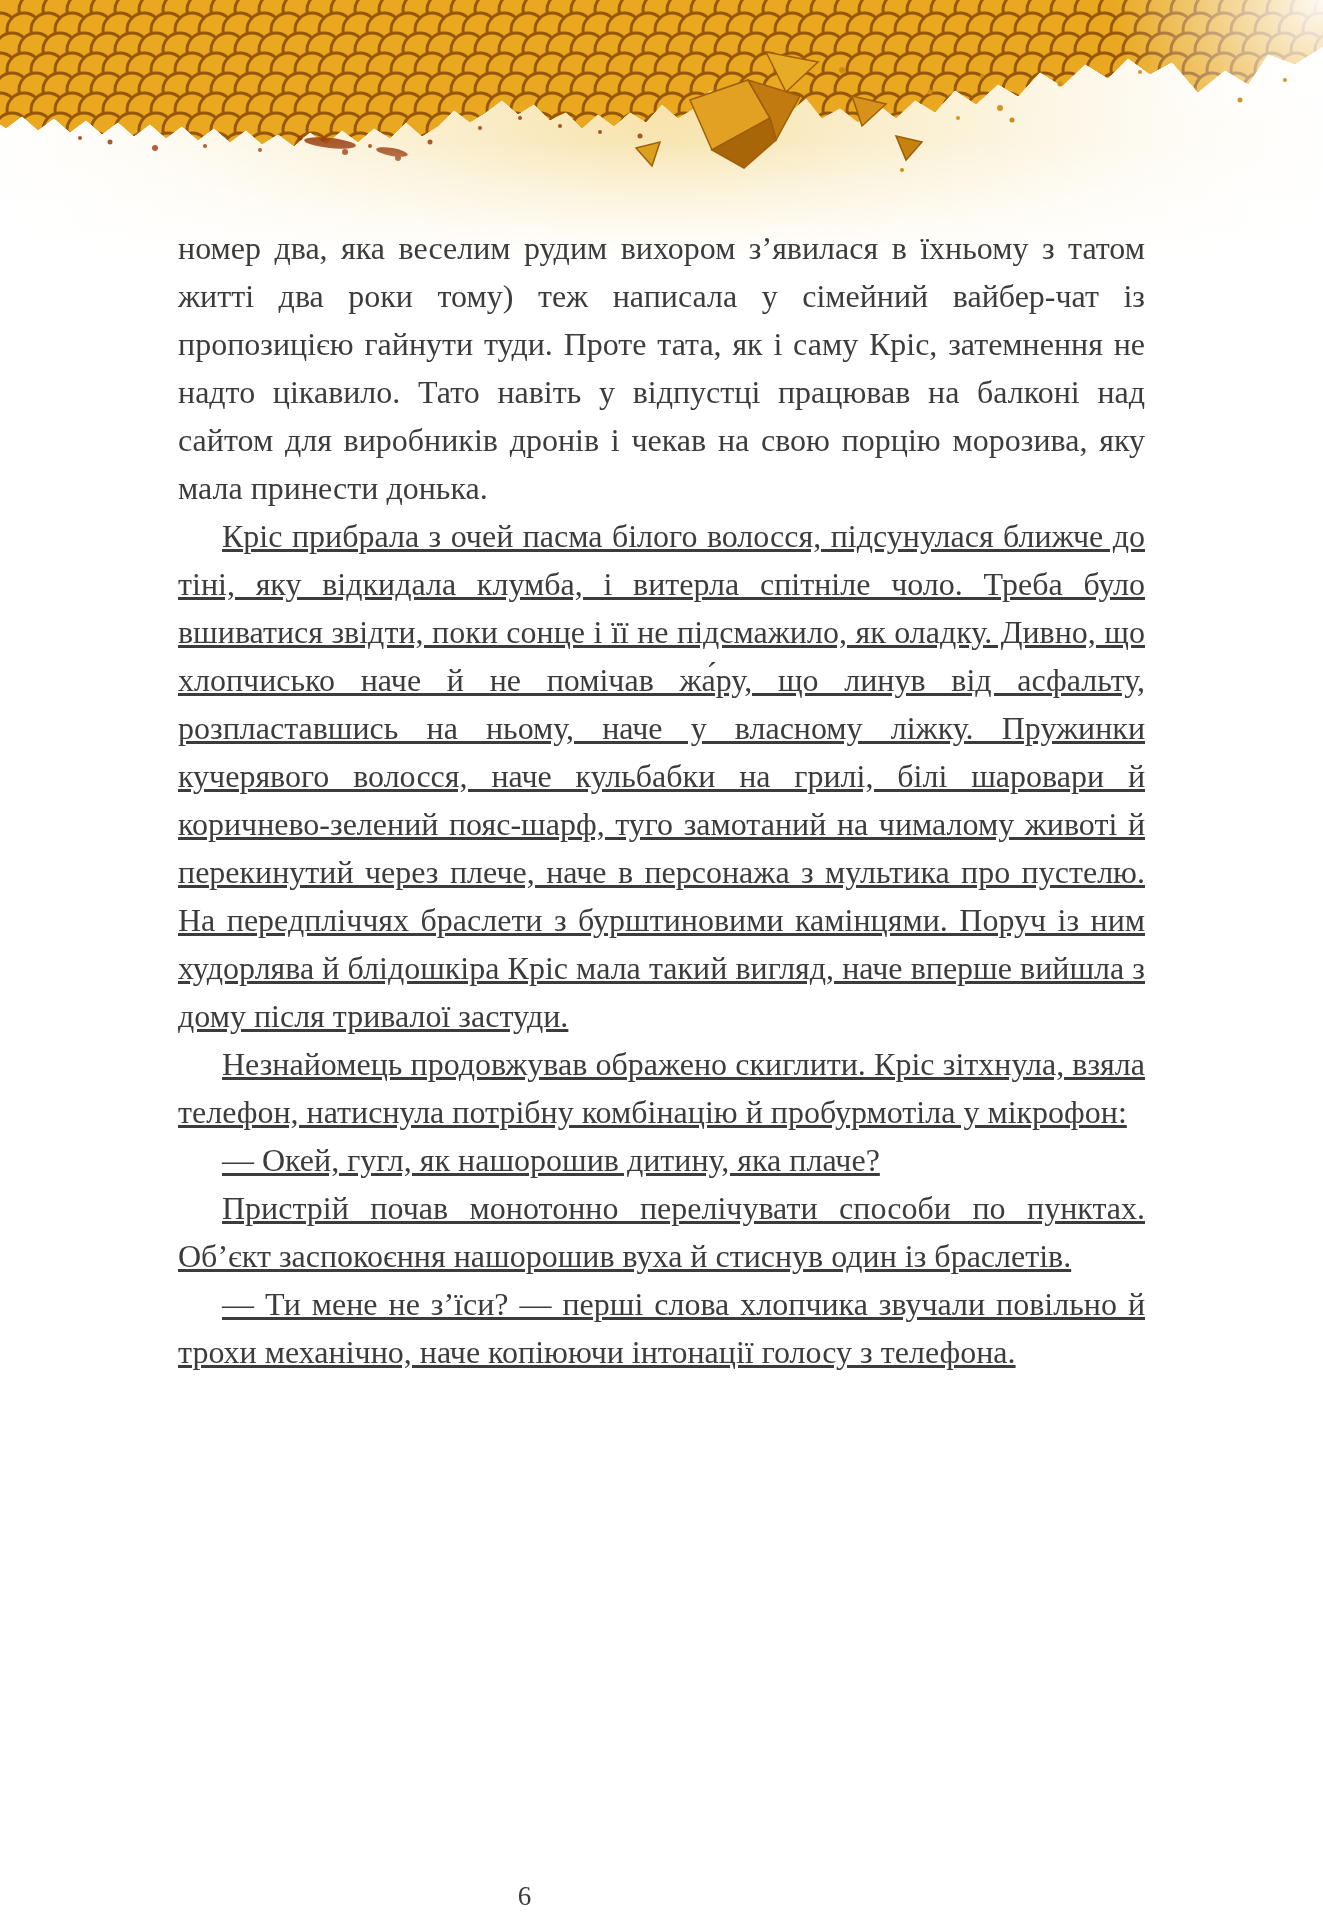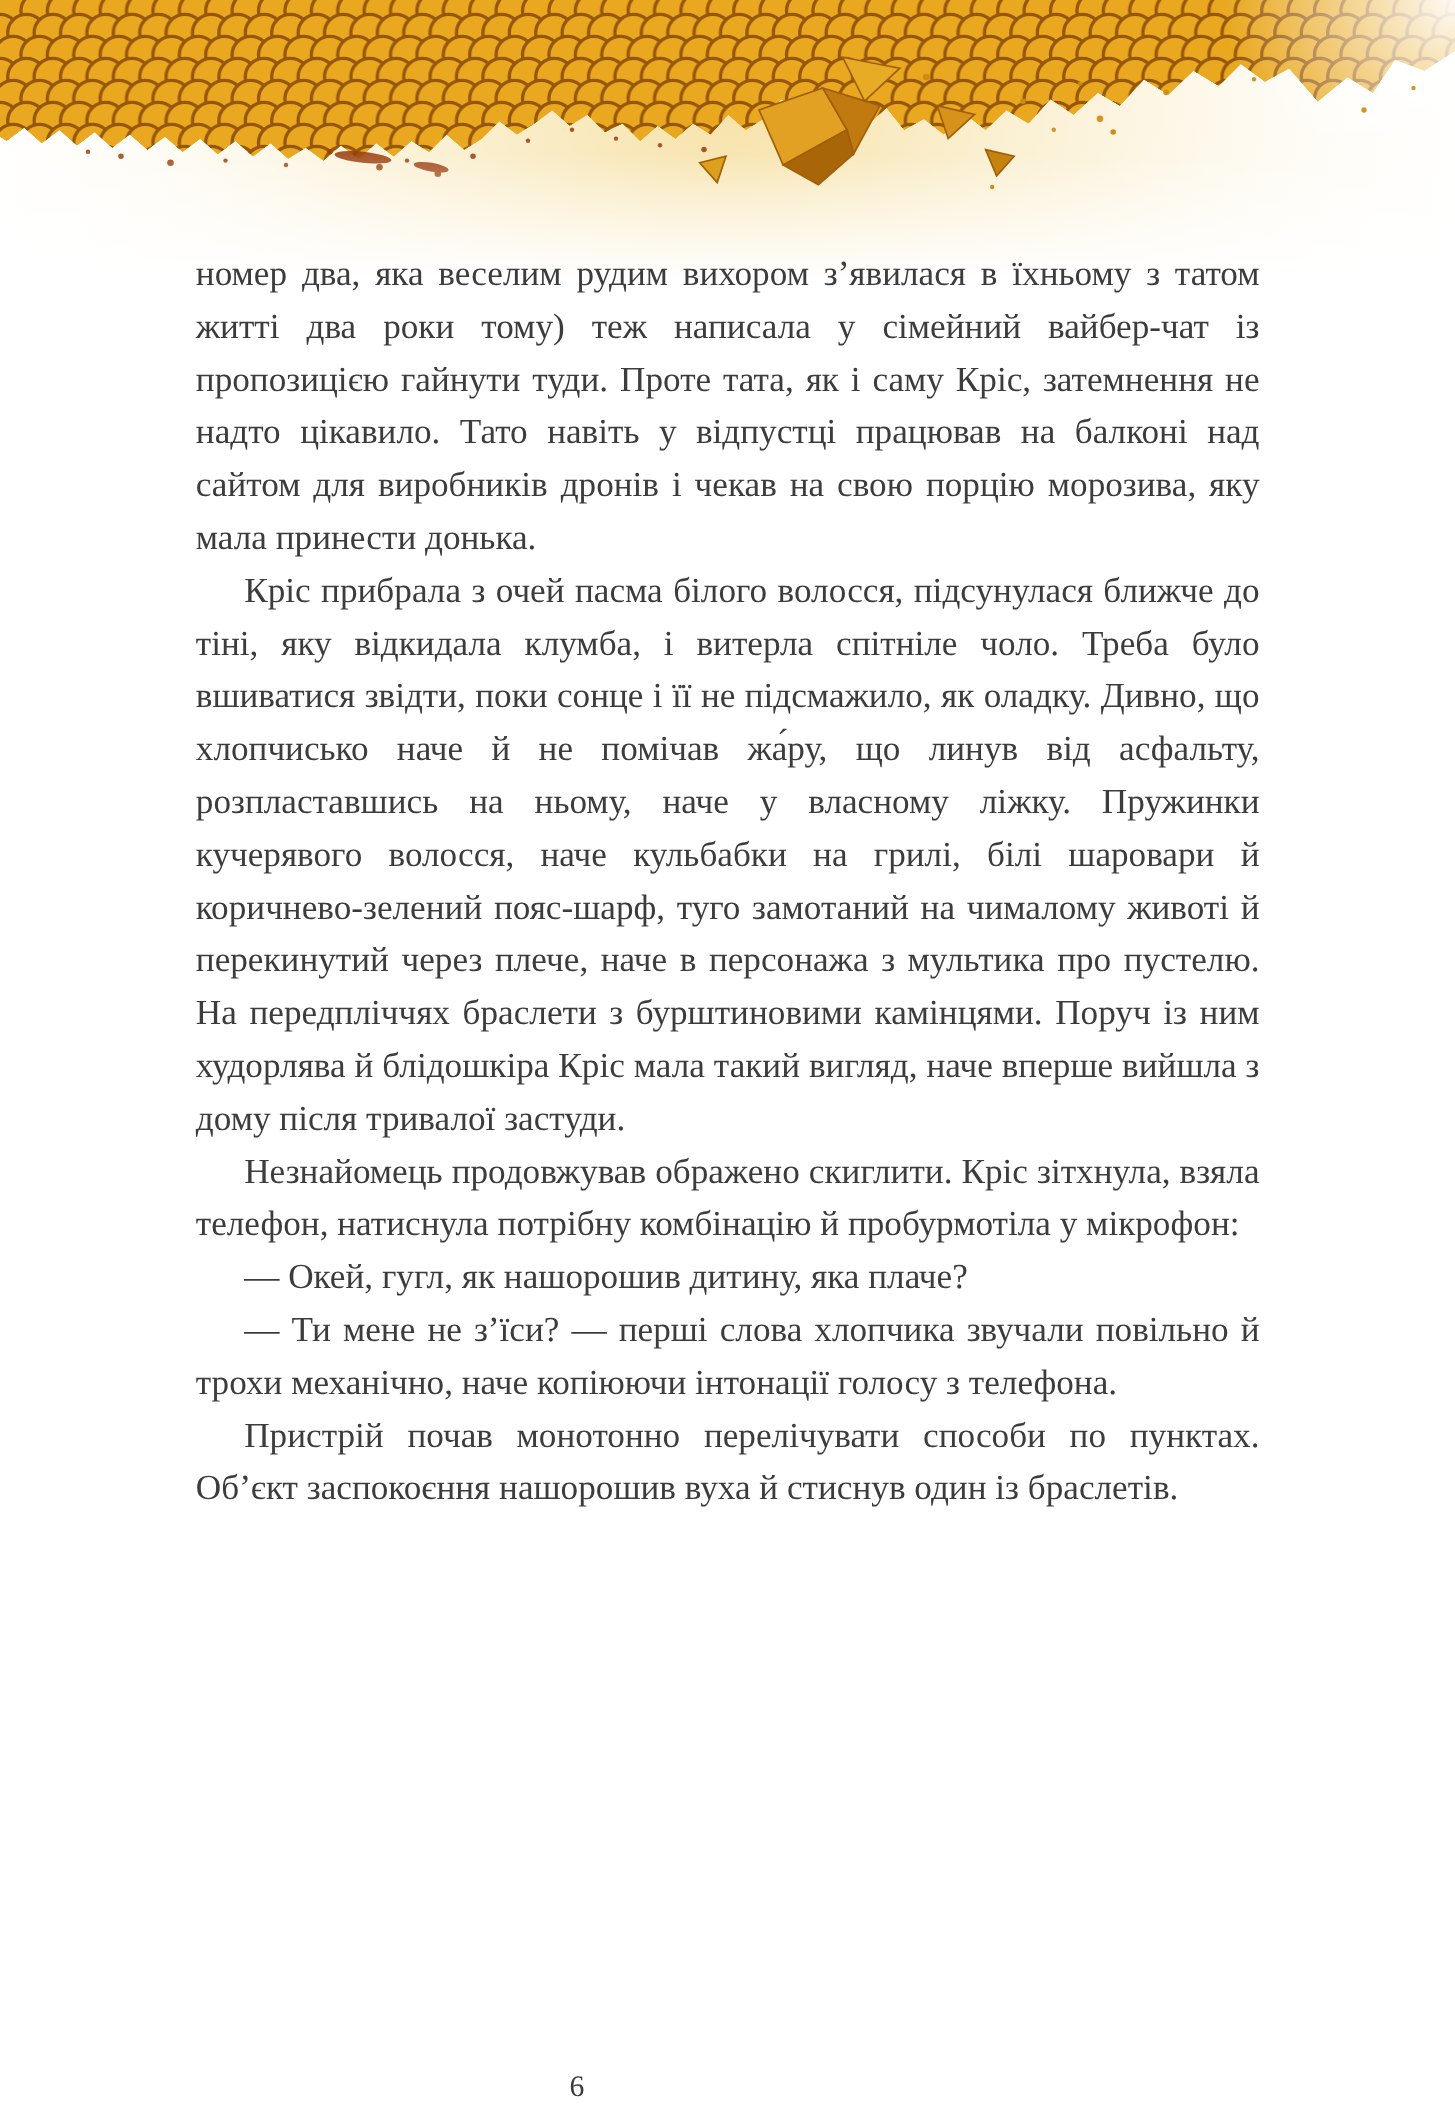--- a/index.html
+++ b/index.html
@@ -35,20 +35,21 @@
     line-height: 48px;
     text-align: justify;
     hyphens: auto;
   }
   .text-block p {
     margin: 0;
     padding: 0;
   }
   .text-block p.indent {
     text-indent: 44px;
+    text-decoration: underline;
   }
   .page-number {
     position: absolute;
     left: 0; right: 0;
     bottom: 18px;
     text-align: center;
     font-size: 27px;
     color: #3c3c3c;
   }
 </style>
@@ -173,19 +174,19 @@
           <circle cx="1012" cy="120" r="2.5"></circle>
       </g>
     </svg>
   </div>
 
   <div class="text-block">
     <p>номер два, яка веселим рудим вихором з’явилася в їхньому з татом житті два роки тому) теж написала у сімейний вайбер-чат із пропозицією гайнути туди. Проте тата, як і саму Кріс, затемнення не надто цікавило. Тато навіть у відпустці працював на балконі над сайтом для виробників дронів і чекав на свою порцію морозива, яку мала принести донька.</p>
     <p class="indent">Кріс прибрала з очей пасма білого волосся, підсунулася ближче до тіні, яку відкидала клумба, і витерла спітніле чоло. Треба було вшиватися звідти, поки сонце і її не підсмажило, як оладку. Дивно, що хлопчисько наче й не помічав жа́ру, що линув від асфальту, розпластавшись на ньому, наче у власному ліжку. Пружинки кучерявого волосся, наче кульбабки на грилі, білі шаровари й коричнево-зелений пояс-шарф, туго замотаний на чималому животі й перекинутий через плече, наче в персонажа з мультика про пустелю. На передпліччях браслети з бурштиновими камінцями. Поруч із ним худорлява й блідошкіра Кріс мала такий вигляд, наче вперше вийшла з дому після тривалої застуди.</p>
     <p class="indent">Незнайомець продовжував ображено скиглити. Кріс зітхнула, взяла телефон, натиснула потрібну комбінацію й пробурмотіла у мікрофон:</p>
     <p class="indent">— Окей, гугл, як нашорошив дитину, яка плаче?</p>
+    <p class="indent">Пристрій почав монотонно перелічувати способи по пунктах. Об’єкт заспокоєння нашорошив вуха й стиснув один із браслетів.</p>
     <p class="indent">— Ти мене не з’їси? — перші слова хлопчика звучали повільно й трохи механічно, наче копіюючи інтонації голосу з телефона.</p>
-    <p class="indent">Пристрій почав монотонно перелічувати способи по пунктах. Об’єкт заспокоєння нашорошив вуха й стиснув один із браслетів.</p>
   </div>
 
   <div class="page-number">6</div>
 
 </div>
 
 </body></html>

